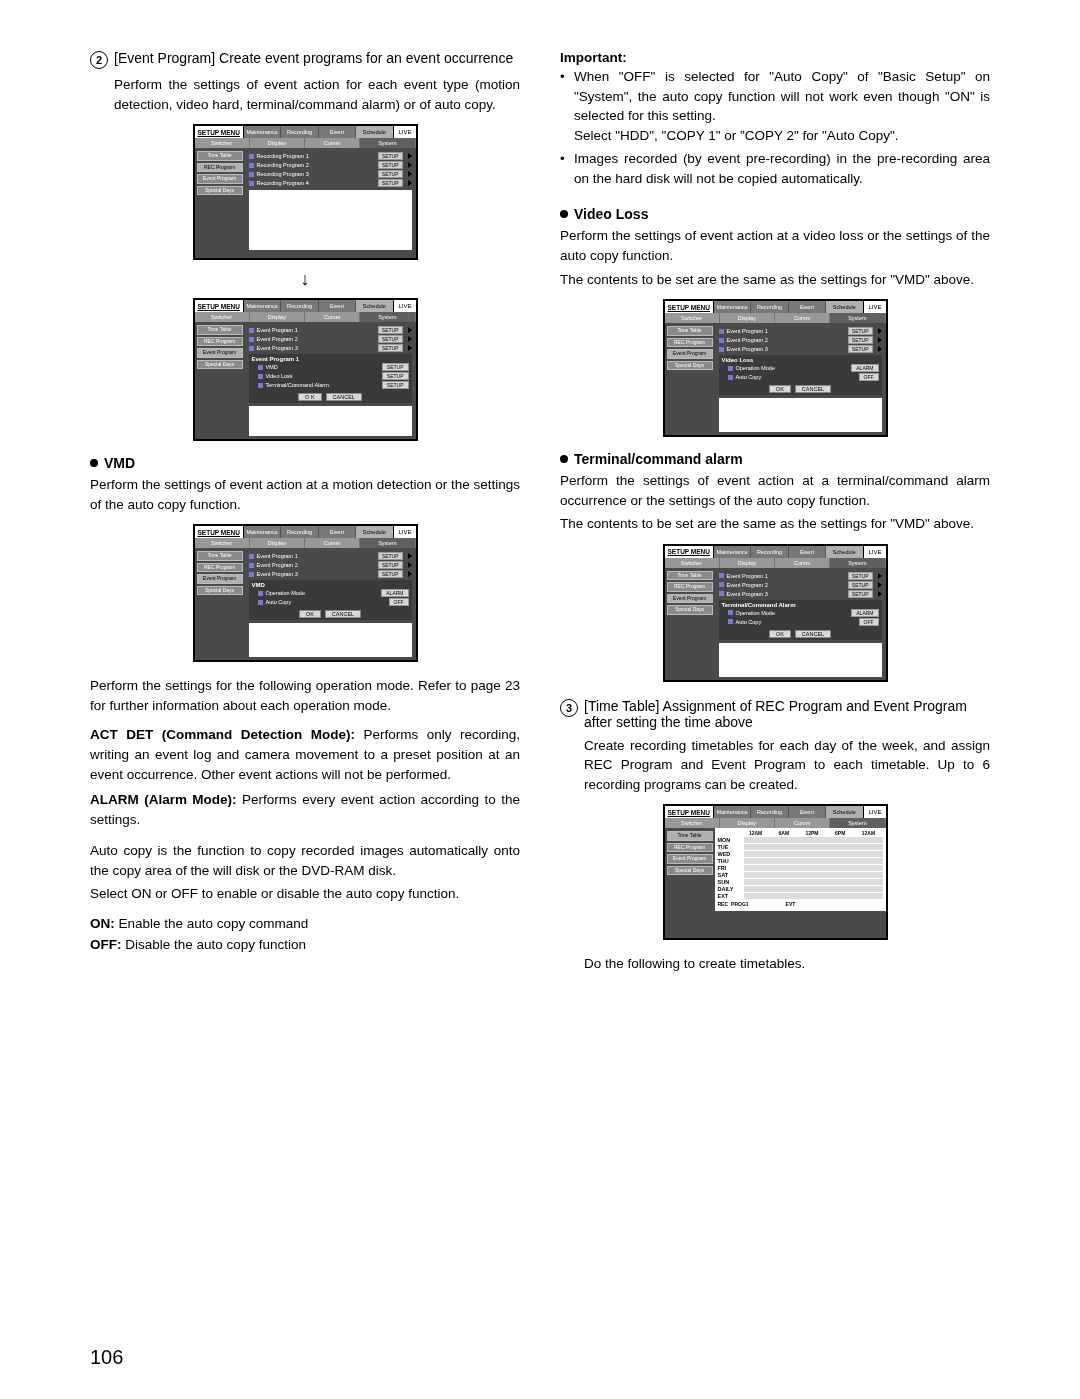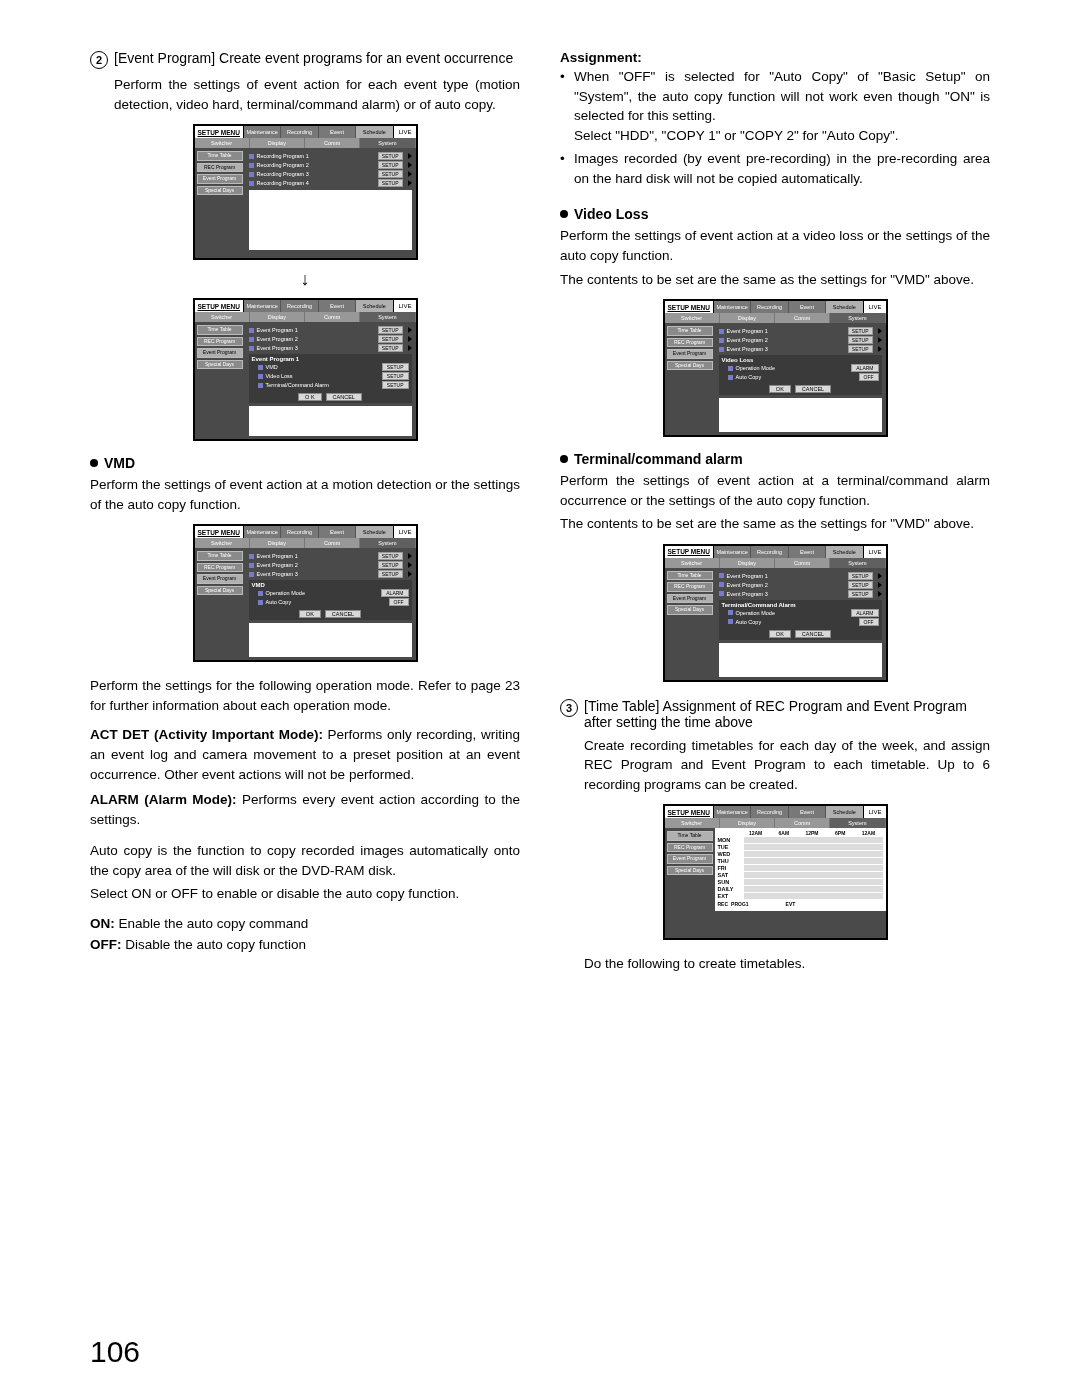--- a/index.html
+++ b/index.html
@@ -70,21 +70,21 @@
     justify-content: center;
     margin: 10px 0 14px 0;
   }
   .arrow {
     display:flex; justify-content:center; font-size:18px; line-height:1; margin:-4px 0 2px 0;
   }
   .page-num {
     position: absolute;
     left: 90px;
     bottom: 30px;
-    font-size: 30px;
+    font-size: 20px;
     font-family: Arial, sans-serif;
   }
 
   
   .shot {
     width: 225px;
     border: 2px solid #000;
     background: #fff;
     font-family: Arial, sans-serif;
     font-size: 6px;
@@ -382,37 +382,37 @@
             </div>
             <div style="height:34px;background:#fff;margin-top:3px"></div>
           </div>
         </div>
       </div>
     </div>
 
     <div class="body-text">Perform the settings for the following operation mode. Refer to page 23 for further information about each operation mode.</div>
 
     <div class="def-line">
-      <span class="bold">ACT DET (Activity Important Mode):</span><span> Performs only recording, writing an event log and camera movement to a preset position at an event occurrence. Other event actions will not be performed.</span>
+      <span class="bold">ACT DET (Command Detection Mode):</span><span> Performs only recording, writing an event log and camera movement to a preset position at an event occurrence. Other event actions will not be performed.</span>
     </div>
     <div class="def-line" style="margin-top:6px">
       <span class="bold">ALARM (Alarm Mode):</span><span> Performs every event action according to the settings.</span>
     </div>
 
     <div class="para-spacer"></div>
     <div class="body-text">Auto copy is the function to copy recorded images automatically onto the copy area of the will disk or the DVD-RAM disk.</div>
     <div class="body-text" style="margin-top:-6px">Select ON or OFF to enable or disable the auto copy function.</div>
     <div class="def-line"><span class="bold">ON:</span><span> Enable the auto copy command</span></div>
     <div class="def-line"><span class="bold">OFF:</span><span> Disable the auto copy function</span></div>
 
   </div>
 
   <div class="col">
 
-    <div style="font-weight:bold; font-size:13.5px; margin-bottom:2px">Assignment:</div>
+    <div style="font-weight:bold; font-size:13.5px; margin-bottom:2px">Important:</div>
     <ul class="bullets">
       <li>
         <span>When "OFF" is selected for "Auto Copy" of "Basic Setup" on "System", the auto copy function will not work even though "ON" is selected for this setting.</span><br>
         <span>Select "HDD", "COPY 1" or "COPY 2" for "Auto Copy".</span>
       </li>
       <li>Images recorded (by event pre-recording) in the pre-recording area on the hard disk will not be copied automatically.</li>
     </ul>
 
     <div class="subhead" style="margin-top:18px">
       <span class="bullet-dot"></span>

